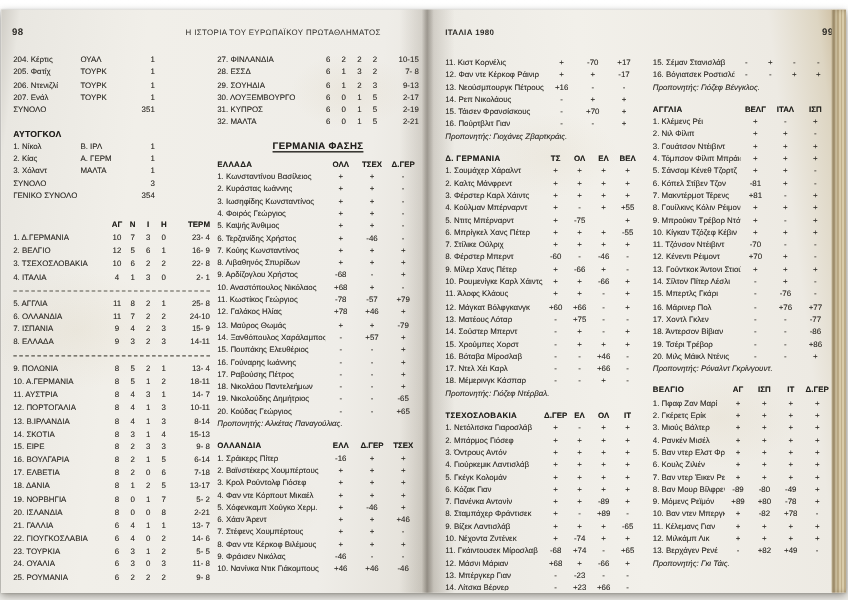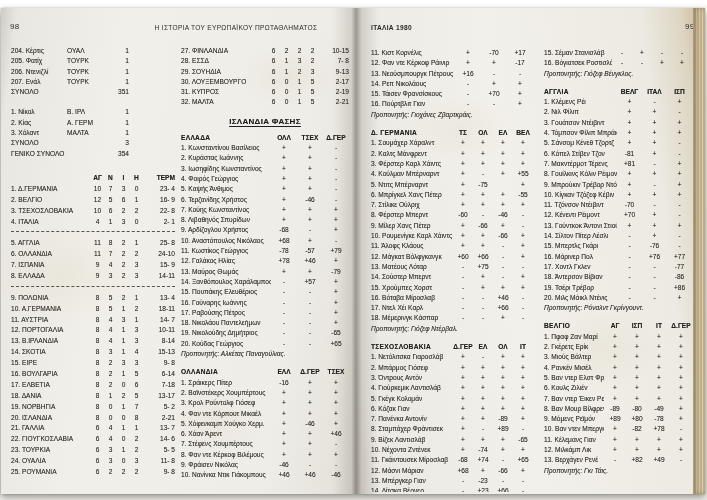--- a/index.html
+++ b/index.html
@@ -32,21 +32,21 @@
   .page.right::after{ 
     content:"";position:absolute;right:0;top:0;width:12px;height:100%;
     background:repeating-linear-gradient(90deg,#d8cba9 0 1.5px,#bfae89 1.5px 3px);
     box-shadow:inset 3px 0 4px rgba(70,50,25,.35);
   }
   .gutter{
     position:absolute;left:332px;top:0;width:46px;height:100%;pointer-events:none;
     background:linear-gradient(90deg,rgba(0,0,0,0) 0%,rgba(70,58,42,.14) 40%,rgba(45,36,24,.42) 50%,rgba(70,58,42,.16) 62%,rgba(0,0,0,0) 100%);
   }
   .runhead{position:absolute;font-size:6.6px;letter-spacing:.3px;color:#2c2a26;white-space:nowrap;}
-  .pagenum{font-weight:normal;font-size:8px;}
+  .pagenum{font-weight:bold;font-size:8px;}
 
   .col{position:absolute;font-size:6.6px;line-height:10.3px;overflow:hidden;
        text-shadow:0 0 .5px rgba(45,42,36,.45);}
   .r{display:flex;align-items:baseline;height:10.3px;line-height:10.3px;}
   .r .n{flex:1 1 auto;white-space:nowrap;overflow:hidden;}
   .r .c{flex:0 0 auto;text-align:center;white-space:pre;}
   .r .t{flex:0 0 auto;text-align:right;white-space:pre;}
   .thead{font-weight:bold;color:#21201c;}
   .thead .n{letter-spacing:.3px;}
   .coach{font-style:italic;height:10.3px;line-height:10.3px;white-space:nowrap;overflow:hidden;}
@@ -112,20 +112,21 @@
             <span class="team">ΤΟΥΡΚ</span>
             <span class="g">1</span>
           </div>
           <div class="r">
             <span class="n">ΣΥΝΟΛΟ</span>
             <span class="team"></span>
             <span class="g">351</span>
           </div>
         </div>
       <div class="gap10"></div>
+      <div class="title-sec">ΑΥΤΟΓΚΟΛ</div>
       <div class="tail">
 
       <div class="r">
             <span class="n">1. Νίκολ</span>
             <span class="team">Β. ΙΡΛ</span>
             <span class="g">1</span>
           </div>
           <div class="r">
             <span class="n">2. Κίας</span>
             <span class="team">Α. ΓΕΡΜ</span>
@@ -427,21 +428,21 @@
           <div class="r">
             <span class="n">32. ΜΑΛΤΑ</span>
             <span class="c">6</span>
             <span class="c">0</span>
             <span class="c">1</span>
             <span class="c">5</span>
             <span class="t">2-21</span>
           </div>
         </div>
       <div class="gap8"></div>
-      <div class="title-big">ΙΣΛΑΝΔΙΑ ΦΑΣΗΣ</div>
+      <div class="title-big">ΓΕΡΜΑΝΙΑ ΦΑΣΗΣ</div>
       <div class="gap6"></div>
       <div class="v3">
         <div class="r thead">
           <span class="n">ΕΛΛΑΔΑ</span>
           <span class="c">ΟΛΛ</span>
           <span class="c">ΤΣΕΧ</span>
           <span class="c">Δ.ΓΕΡ</span>
         </div>
         <div>
 

